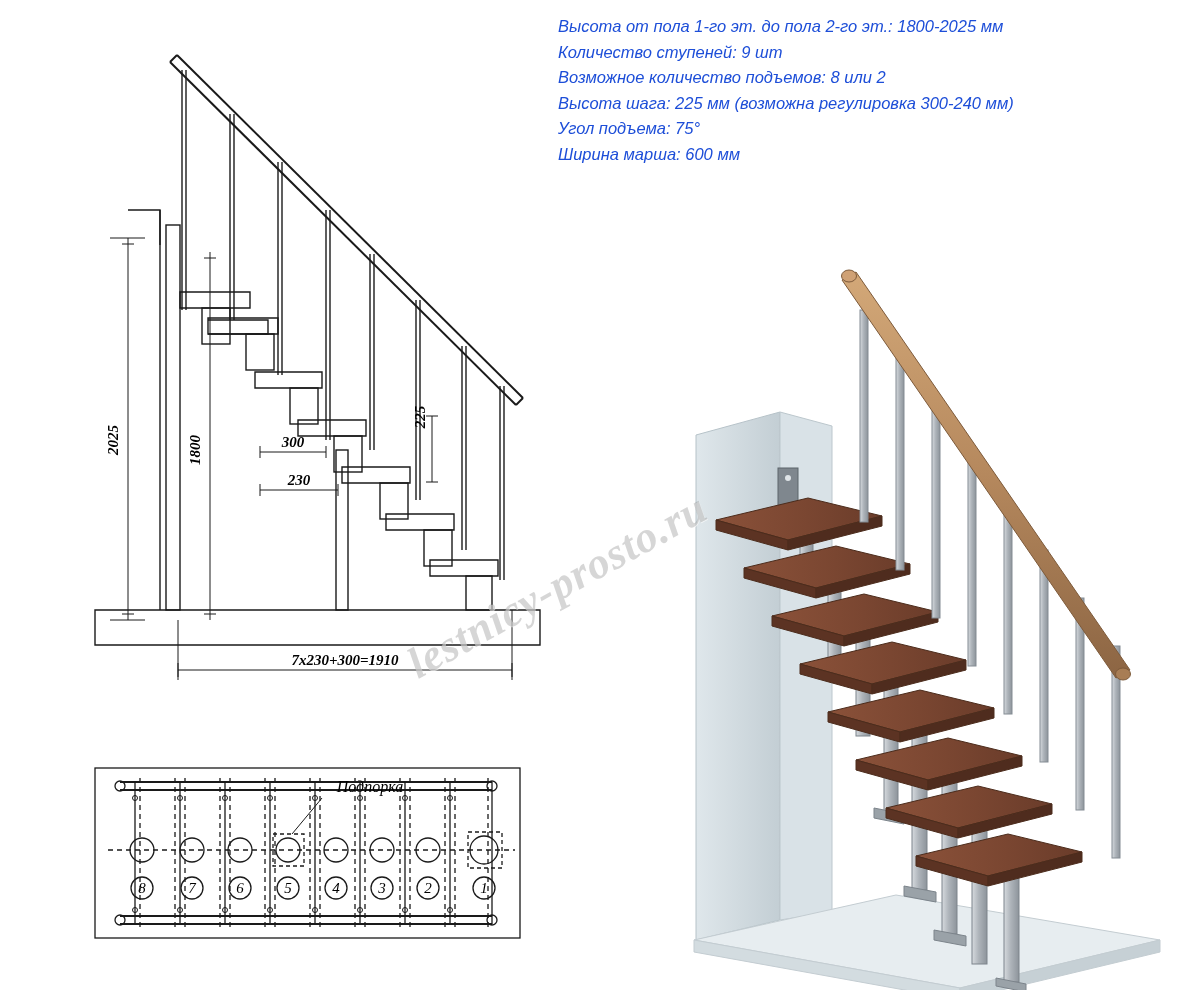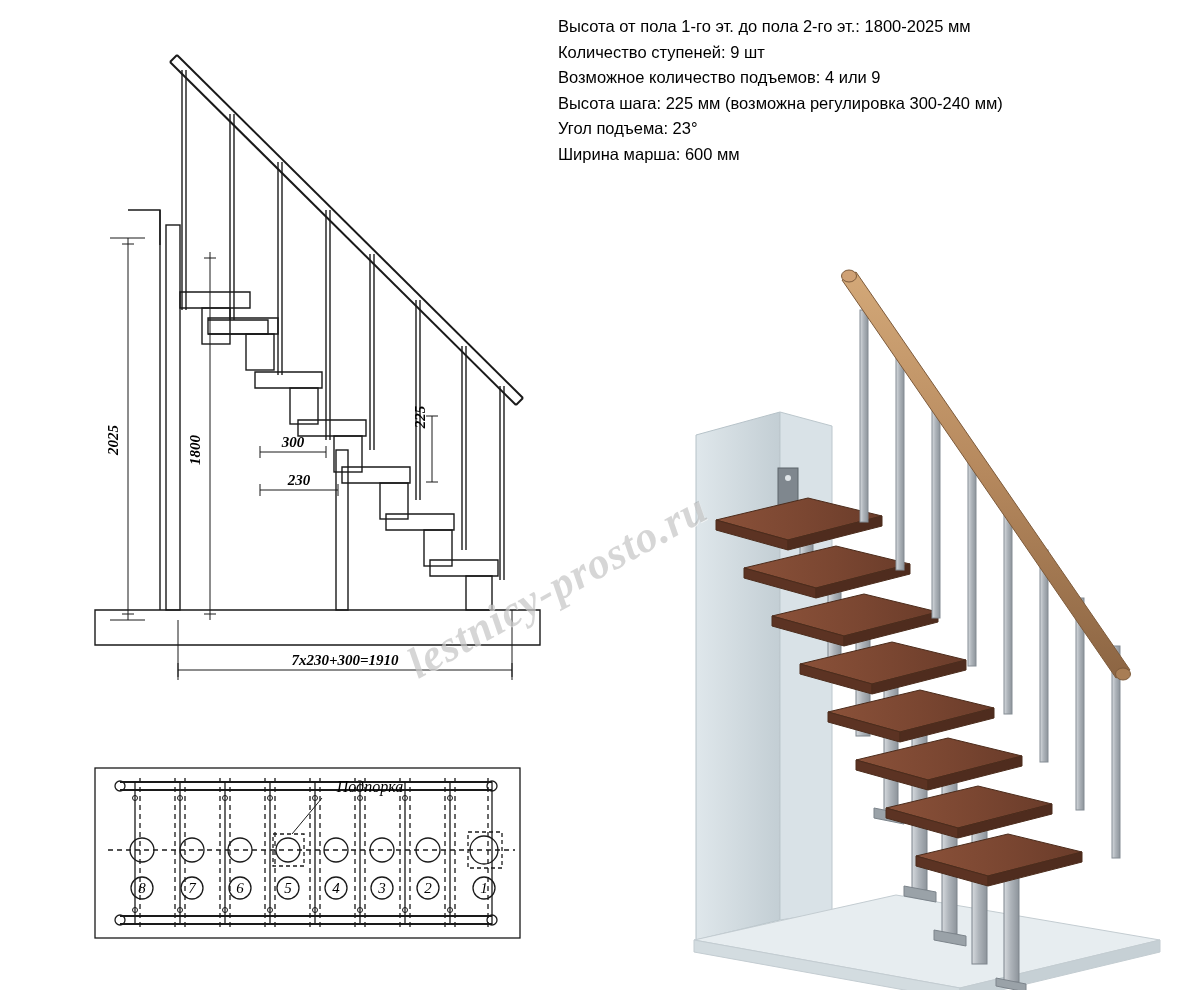--- a/index.html
+++ b/index.html
@@ -10,21 +10,22 @@
     position:relative;
     overflow:hidden;
     color:#111;
   }
   .spec{
     position:absolute;
     left:558px;top:14px;
     width:620px;
     font-size:16.5px;
     line-height:25.5px;
-    color:#000000;
+    color:#1d4ed8;
+    font-style:italic;
   }
   .spec div{white-space:nowrap;}
 
   
   #elevation{position:absolute;left:50px;top:20px;width:500px;height:690px;}
   #plan{position:absolute;left:60px;top:720px;width:490px;height:265px;}
   #iso{position:absolute;left:660px;top:240px;width:520px;height:750px;}
 
   .watermark{
     position:absolute;
@@ -59,23 +60,23 @@
     font-size:15px;
     fill:#000;
   }
 </style>
 </head>
 <body>
 
 <div class="spec">
   <div>Высота от пола 1-го эт. до пола 2-го эт.: 1800-2025 мм</div>
   <div>Количество ступеней: 9 шт</div>
-  <div>Возможное количество подъемов: 4 или 9</div>
+  <div>Возможное количество подъемов: 8 или 2</div>
   <div>Высота шага: 225 мм (возможна регулировка 300-240 мм)</div>
-  <div>Угол подъема: 23°</div>
+  <div>Угол подъема: 75°</div>
   <div>Ширина марша: 600 мм</div>
 </div>
 
 <svg id="elevation" viewBox="0 0 500 690">
   <g fill="none" stroke="#1a1a1a" stroke-width="1.4">
 
     <path d="M45 590 L490 590 L490 625 L45 625 Z"></path>
 
     <path d="M78 190 L110 190 L110 590"></path>
     <path d="M110 190 L110 225"></path>

